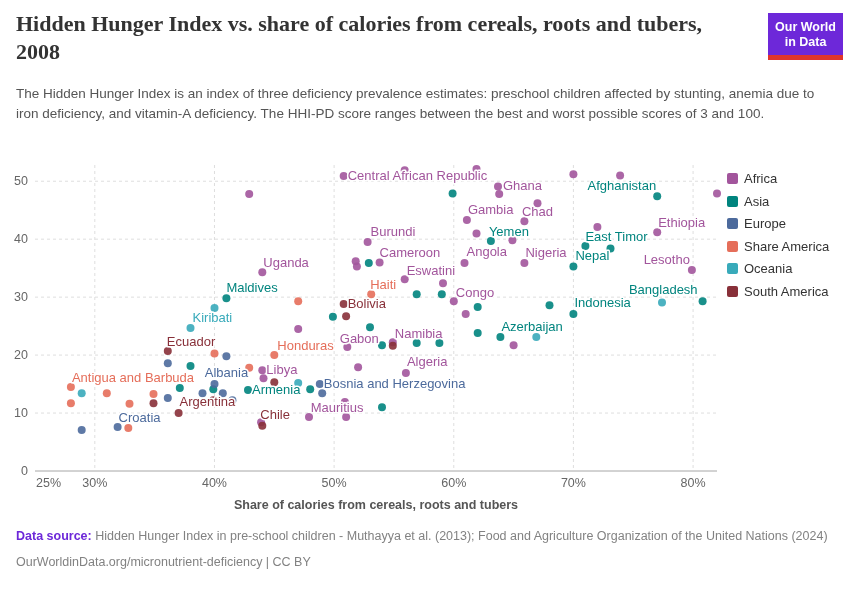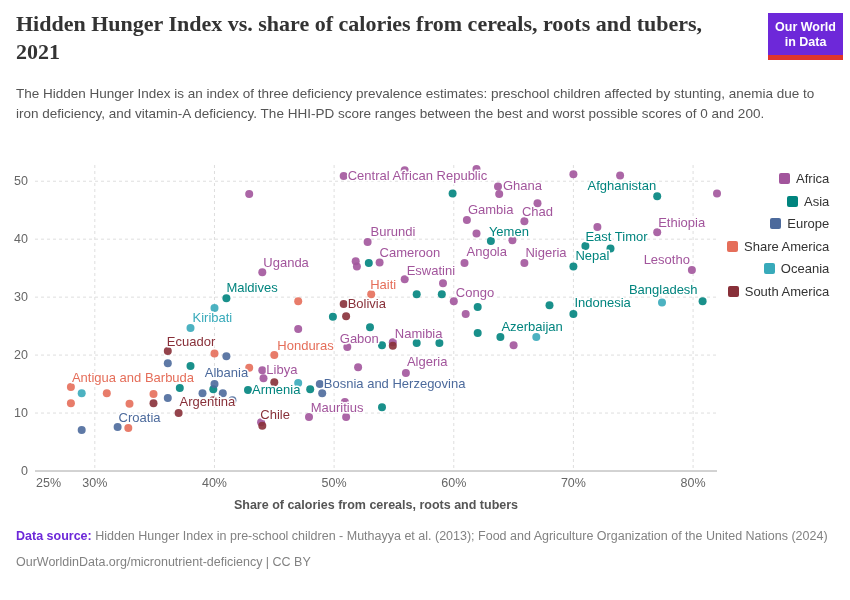--- a/index.html
+++ b/index.html
@@ -7,41 +7,41 @@
   .page{position:absolute;inset:0;background:#fff;}
   .title{position:absolute;left:16px;top:10px;width:710px;font-family:"Liberation Serif",serif;
          font-size:22px;line-height:28px;font-weight:700;color:#333;}
   .logo{position:absolute;left:768px;top:13px;width:67px;background:#6d28d9;color:#fff;
         font-size:12.5px;line-height:15px;font-weight:700;text-align:center;
         padding:7px 4px 5px 4px;border-bottom:5px solid #e0352b;letter-spacing:0;}
   .subtitle{position:absolute;left:16px;top:84px;width:800px;font-size:13.5px;line-height:19.5px;color:#555;}
   .ylabel{position:absolute;left:16px;top:143px;font-size:12.5px;font-weight:700;color:#555;}
   .chart{position:absolute;left:0;top:160px;width:850px;height:355px;}
   .legend{position:absolute;left:727px;top:171px;}
-  .legend-item{display:flex;align-items:center;margin-bottom:7.5px;cursor:default;justify-content:flex-end;}
+  .legend-item{display:flex;align-items:center;margin-bottom:7.5px;cursor:default;}
   .legend-swatch{width:11px;height:11px;border-radius:2px;margin-right:6px;flex:0 0 auto;}
   .legend-label{font-size:13px;color:#333;white-space:nowrap;}
   .footer{position:absolute;left:16px;top:527px;width:818px;font-size:12.5px;line-height:18px;color:#828282;}
   .footer b{font-weight:700;color:#6d28d9;}
   .footer-link{margin-top:8px;}
   svg text{font-family:"Liberation Sans",sans-serif;}
   .tick{font-size:12.5px;fill:#666;}
   .axis-title{font-size:12.5px;font-weight:700;fill:#555;}
   .clabel{font-size:13px;paint-order:stroke;stroke:#fff;stroke-width:3px;stroke-linejoin:round;}
 </style>
 </head>
 <body>
 
 <div class="page">
-  <div class="title">Hidden Hunger Index vs. share of calories from cereals, roots and tubers, 2021</div>
+  <div class="title">Hidden Hunger Index vs. share of calories from cereals, roots and tubers, 2008</div>
   <div class="logo">
     <div>Our World</div>
     <div>in Data</div>
   </div>
-  <div class="subtitle">The Hidden Hunger Index is an index of three deficiency prevalence estimates: preschool children affected by stunting, anemia due to iron deficiency, and vitamin-A deficiency. The HHI-PD score ranges between the best and worst possible scores of 0 and 200.</div>
+  <div class="subtitle">The Hidden Hunger Index is an index of three deficiency prevalence estimates: preschool children affected by stunting, anemia due to iron deficiency, and vitamin-A deficiency. The HHI-PD score ranges between the best and worst possible scores of 3 and 100.</div>
 
   <div class="chart">
     <svg id="plot" width="850" height="355">
         <text x="28" y="315" text-anchor="end" class="tick">0</text>
         <line x1="35" x2="717" y1="253.04545454545453" y2="253.04545454545453" stroke="#dedede" stroke-dasharray="3,3"></line>
         <text x="28" y="257.0454545454545" text-anchor="end" class="tick">10</text>
         <line x1="35" x2="717" y1="195.09090909090907" y2="195.09090909090907" stroke="#dedede" stroke-dasharray="3,3"></line>
         <text x="28" y="199.09090909090907" text-anchor="end" class="tick">20</text>
         <line x1="35" x2="717" y1="137.13636363636363" y2="137.13636363636363" stroke="#dedede" stroke-dasharray="3,3"></line>
         <text x="28" y="141.13636363636363" text-anchor="end" class="tick">30</text>

